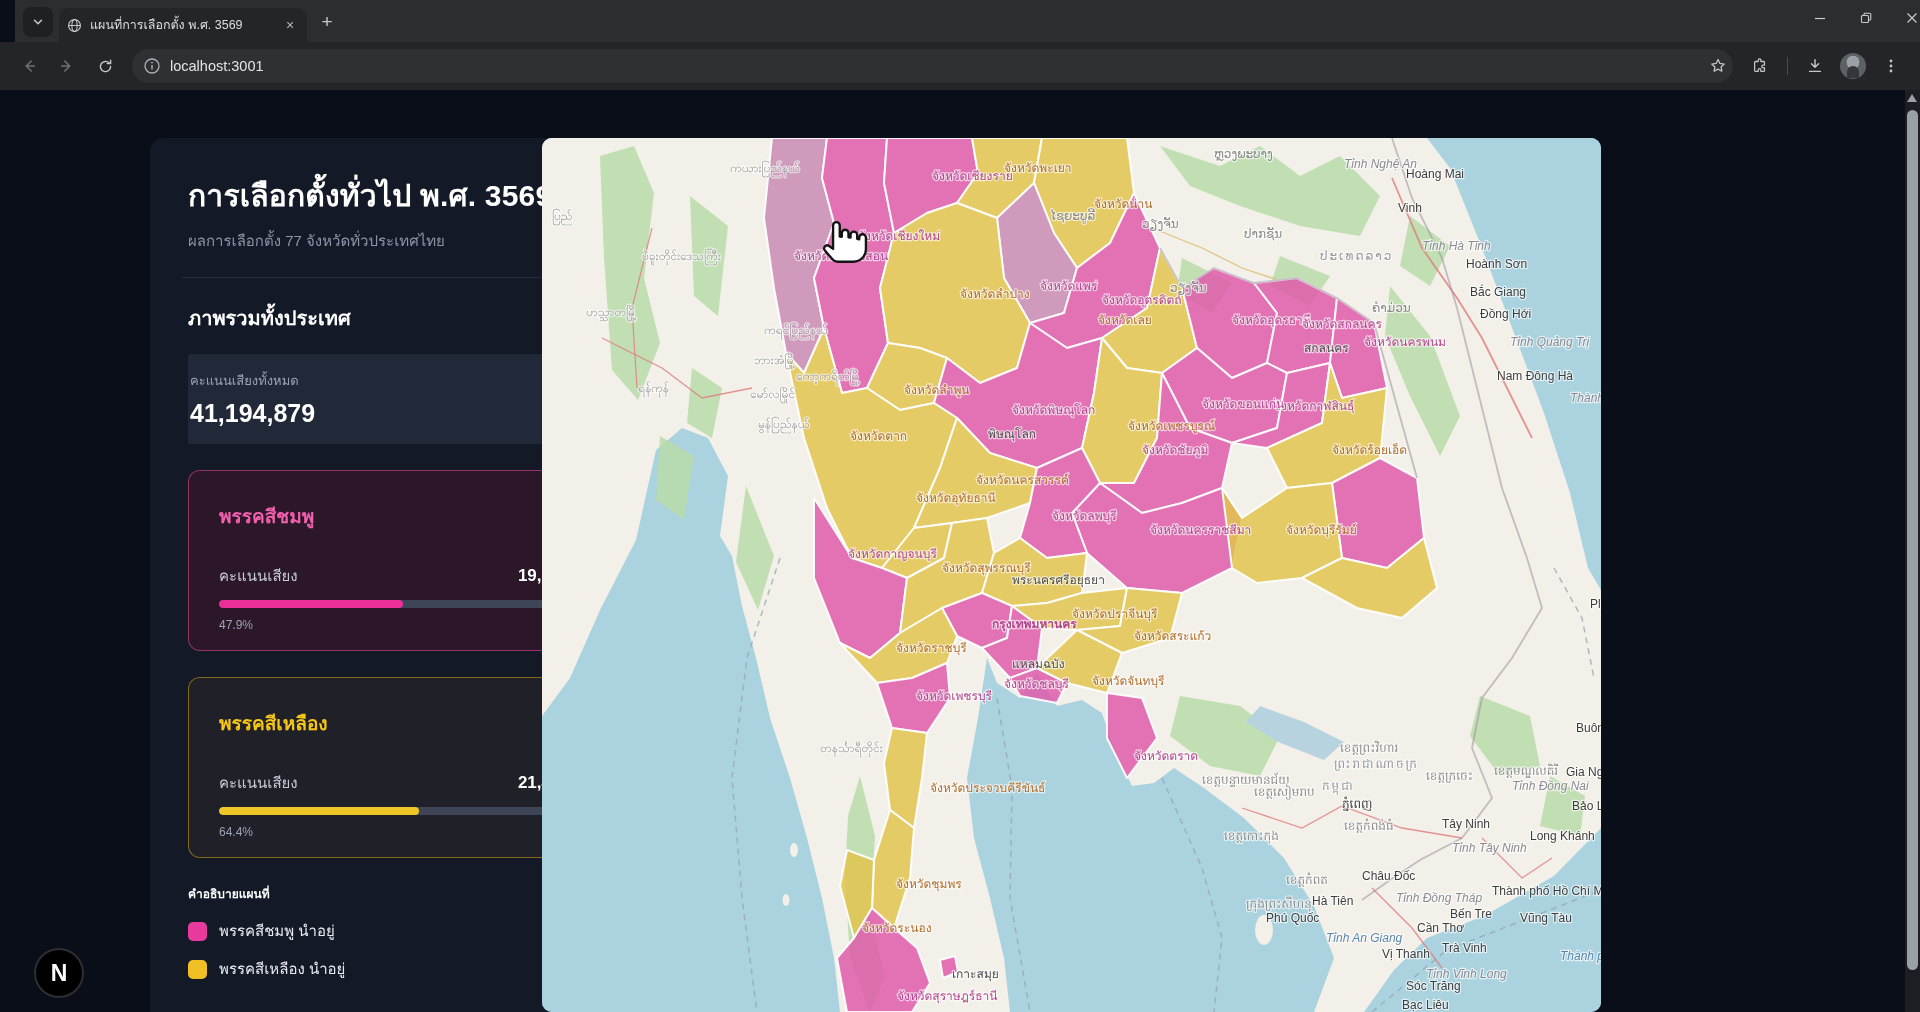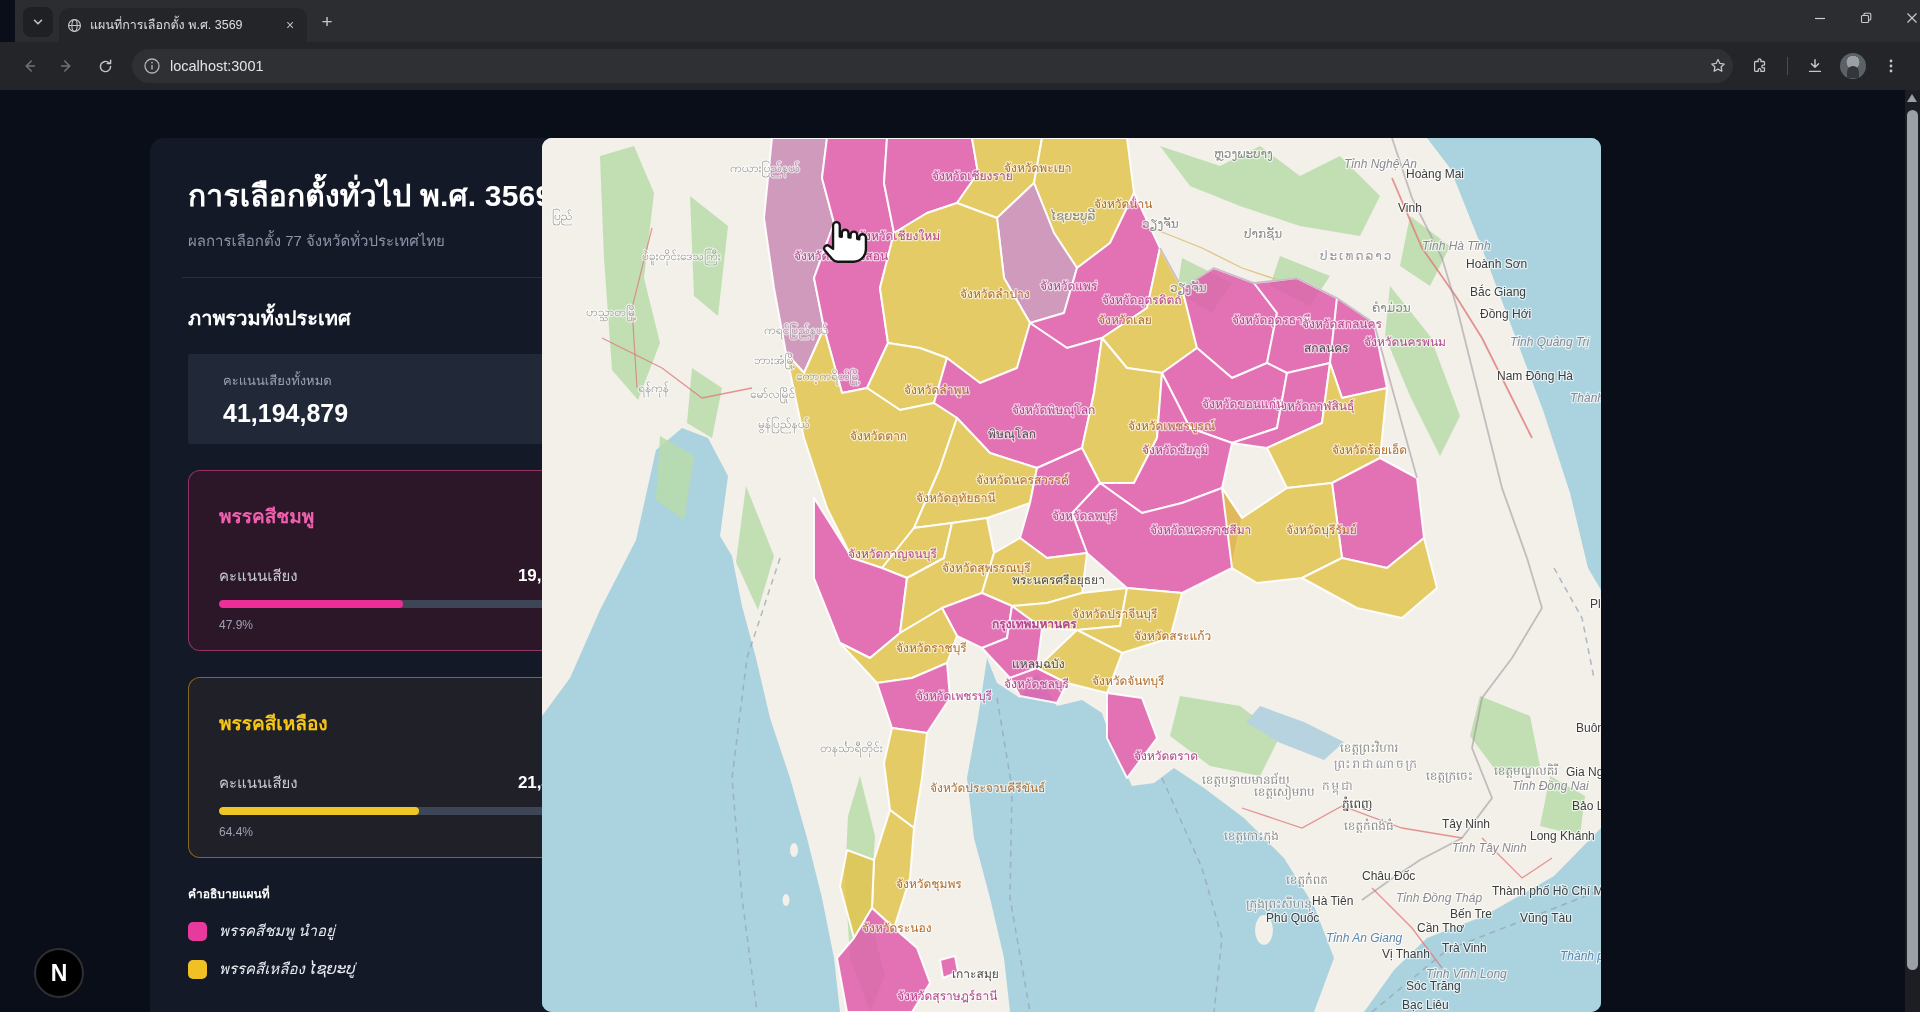--- a/index.html
+++ b/index.html
@@ -47,21 +47,21 @@
   .scroll-thumb { position:absolute; top:20px; left:2px; width:11px; height:860px;
     background:#9aa0a6; border-radius:6px; }
 
   .sidebar { position:absolute; left:150px; top:48px; width:522px; height:900px;
     background:#141927; border-radius:14px; padding:34px 38px; }
   .sb-title { color:#ffffff; font-size:30px; font-weight:bold; letter-spacing:.2px; }
   .sb-subtitle { color:#8b93a7; font-size:15px; margin-top:10px; }
   .sb-divider { height:1px; background:#272e40; margin:24px -6px 24px -6px; }
   .sb-h2 { color:#ffffff; font-size:20px; font-weight:bold; margin:6px 0 20px; }
   .stats { display:flex; gap:18px; }
-  .stat-card { flex:1; background:#212838; border-radius:2px; padding:16px 35px; }
+  .stat-card { flex:1; background:#212838; border-radius:2px; padding:16px 2px; }
   .stat-label { color:#9aa3b5; font-size:13px; }
   .stat-value { color:#ffffff; font-size:25px; font-weight:bold; margin-top:8px; }
 
   .party-card { border-radius:12px; padding:20px 30px 18px; margin-top:26px; position:relative; }
   .party-card.pink { background:#2b1728; border:1px solid rgba(236,72,153,.55); }
   .party-card.yellow { background:#1f2028; border:1px solid rgba(234,179,8,.5); }
   .party-top { display:flex; justify-content:space-between; align-items:flex-start; }
   .party-name { font-size:19px; font-weight:bold; margin-top:10px; }
   .pink .party-name { color:#f160ae; }
   .yellow .party-name { color:#f5c518; }
@@ -70,21 +70,21 @@
   .yellow .party-seats { color:#eab308; }
   .party-seat-unit { color:#9aa3b5; font-size:13px; text-align:right; margin-top:6px; }
   .party-votes-row { display:flex; justify-content:space-between; align-items:baseline; margin-top:16px; }
   .party-votes-label { color:#c6cbd6; font-size:15px; }
   .party-votes { color:#ffffff; font-size:17px; font-weight:bold; }
   .party-bar { height:8px; background:#3d4556; border-radius:4px; margin-top:12px; overflow:hidden; }
   .party-fill { height:100%; border-radius:4px; }
   .party-pct { color:#9aa3b5; font-size:12px; margin-top:10px; }
 
   .legend-h { color:#ffffff; font-size:12px; font-weight:bold; margin:26px 0 16px; }
-  .legend-item { display:flex; align-items:center; gap:12px; margin-top:14px;font-style:italic; }
+  .legend-item { display:flex; align-items:center; gap:12px; margin-top:14px; }
   .legend-swatch { width:19px; height:19px; border-radius:5px; }
   .legend-label { color:#e7eaf0; font-size:15px; }
 
   
   .map-panel { position:absolute; left:542px; top:48px; width:1059px; height:874px;
     border-radius:10px; overflow:hidden; background:#aad3df; }
   .map-panel svg { display:block; }
   text.mlbl { font-size:12px; paint-order:stroke; stroke:#ffffff; stroke-width:2.4px;
     stroke-opacity:.65; stroke-linejoin:round; }
   .pp { fill:#b3458e; } .yp { fill:#b06c2a; }
@@ -246,21 +246,21 @@
       <div class="party-pct">64.4%</div>
     </div>
 
     <div class="legend-h">คำอธิบายแผนที่</div>
     <div class="legend-item">
       <div class="legend-swatch" style="background: rgb(232, 57, 156);"></div>
       <div class="legend-label">พรรคสีชมพู นำอยู่</div>
     </div>
     <div class="legend-item">
       <div class="legend-swatch" style="background: rgb(240, 192, 36);"></div>
-      <div class="legend-label">พรรคสีเหลือง ໄຊຍະບู่</div>
+      <div class="legend-label">พรรคสีเหลือง นำอยู่</div>
     </div>
   </div>
 
   <div class="map-panel">
     <svg id="mapsvg" viewBox="0 0 1059 874" width="1059" height="874">
         <rect x="0" y="0" width="1059" height="874" fill="#aad3df"></rect>
         <polygon points="0,0 885,0 908,30 938,105 972,195 1002,275 1028,355 1046,430 1059,452 1059,690 1012,738 942,778 885,800 852,832 822,874 772,874 792,820 772,768 742,720 702,680 662,650 632,630 612,645 590,648 572,610 560,575 540,562 515,568 495,535 478,560 455,545 445,520 436,580 425,640 432,700 448,760 462,820 468,874 298,874 292,820 280,760 265,700 248,640 228,580 214,520 200,468 190,418 178,398 186,338 166,300 140,290 114,312 94,402 58,472 28,540 0,578" fill="#f3f0e9"></polygon>
         <ellipse cx="722" cy="792" rx="9" ry="15" fill="#f3f0e9"></ellipse>
         <ellipse cx="252" cy="712" rx="4" ry="7" fill="#f3f0e9"></ellipse>
         <ellipse cx="244" cy="762" rx="3.5" ry="6" fill="#f3f0e9"></ellipse>

